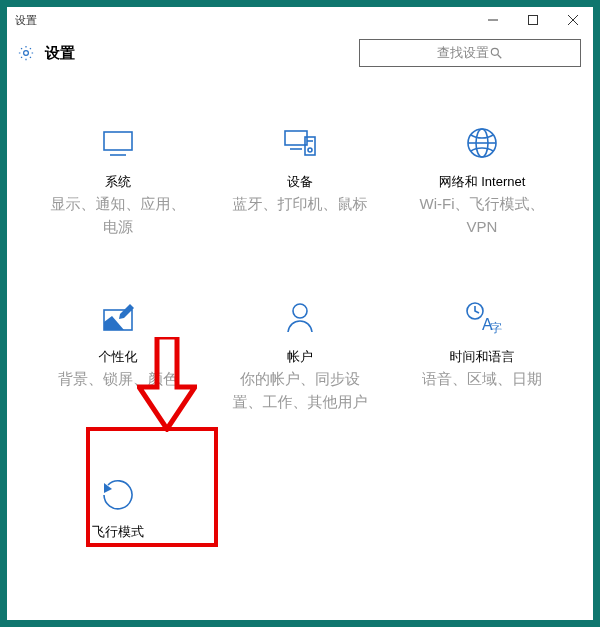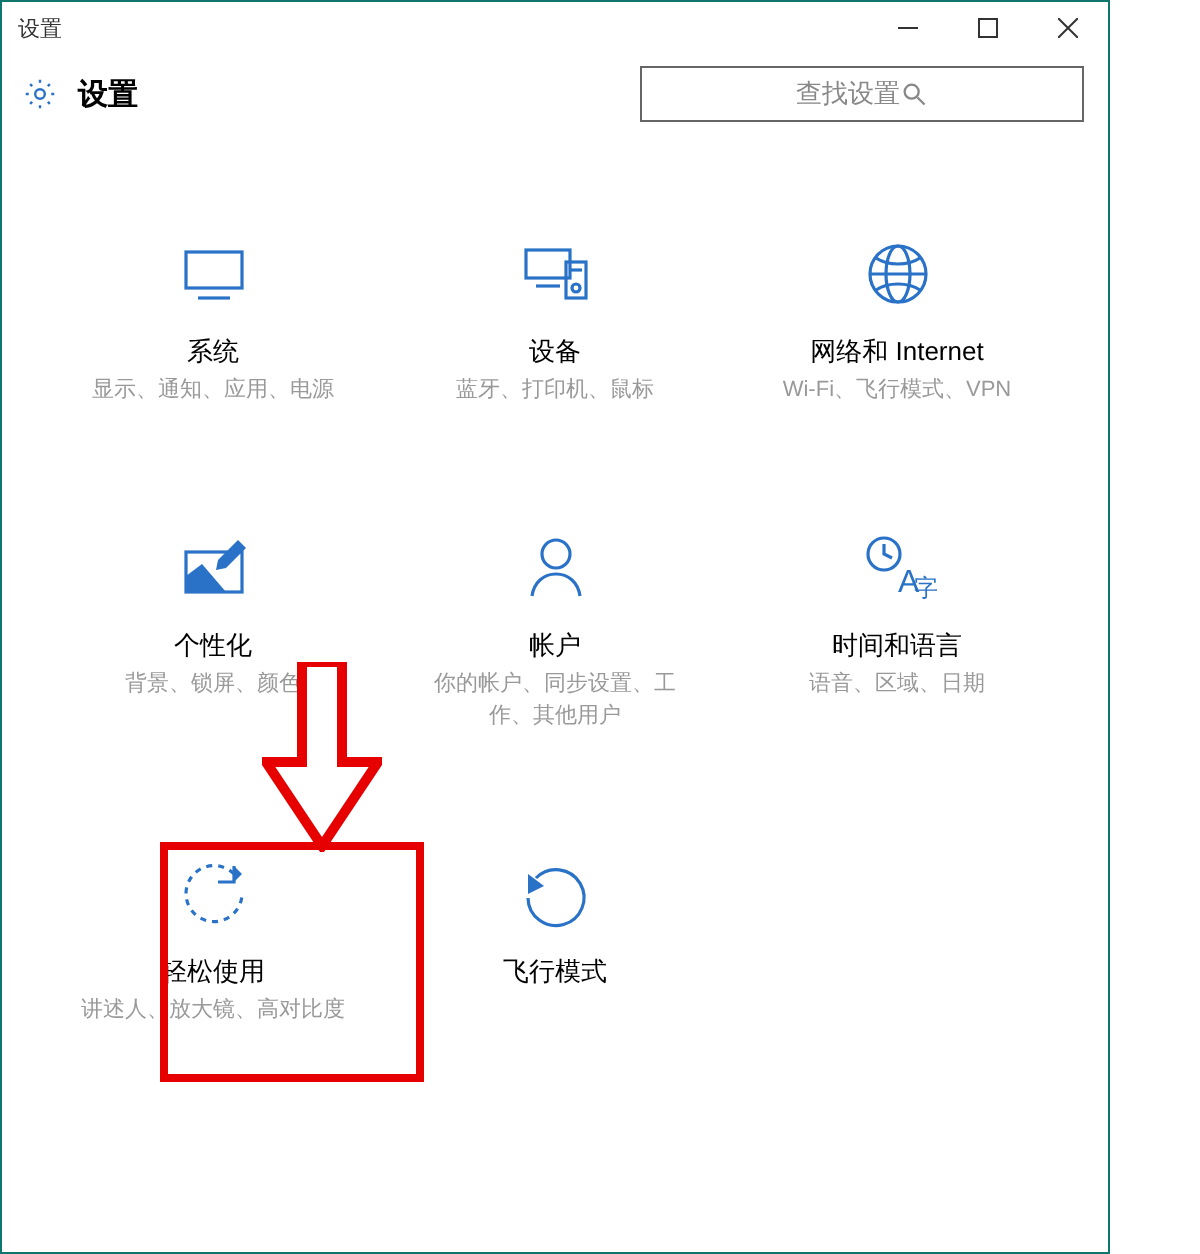--- a/index.html
+++ b/index.html
@@ -1,32 +1,32 @@
 <!DOCTYPE html>
 <html><head>
 <meta charset="utf-8">
 <style>
   html,body{margin:0;padding:0;font-family:"Microsoft YaHei","Segoe UI",sans-serif;background:#fff}
-  .window{width:555px;height:627px;border:1px solid #0f766e;box-sizing:border-box;position:relative;background:#fff}
+  .window{width:600px;height:627px;border:7px solid #0f766e;box-sizing:border-box;position:relative;background:#fff}
   .titlebar{height:26px;display:flex;align-items:center;justify-content:space-between;font-size:11px;color:#333}
   .titlebar-left{padding-left:8px}
   .titlebar-right{display:flex}
   .win-btn{width:40px;height:26px;display:flex;align-items:center;justify-content:center;cursor:pointer}
   .win-btn svg{stroke:#333;stroke-width:1}
   .header{height:40px;display:flex;align-items:center;justify-content:space-between;padding:0 12px 0 10px}
   .header-left{display:flex;align-items:center;gap:10px}
   .gear{width:18px;height:18px}
   .header-title{font-size:15px;font-weight:bold;color:#000}
   .search{border:1px solid #666;height:28px;width:222px;display:flex;align-items:center;padding:0 6px;box-sizing:border-box;color:#888;font-size:13px;justify-content:center}
   .grid{display:grid;grid-template-columns:repeat(3,1fr);padding:50px 20px 0 20px;row-gap:60px}
   .tile{display:flex;flex-direction:column;align-items:center;text-align:center;cursor:pointer}
   .tile-icon{width:40px;height:40px;display:flex;align-items:center;justify-content:center;margin-bottom:10px}
   .tile-icon svg{width:40px;height:40px}
   .tile-title{font-size:13px;color:#000;margin-bottom:2px}
-  .tile-desc{font-size:11px;color:#999;line-height:1.5;max-width:140px}
+  .tile-desc{font-size:15px;color:#999;line-height:1.5;max-width:140px}
   .annotation{position:absolute;pointer-events:none}
   .red-arrow{left:130px;top:330px}
   .red-box{left:79px;top:420px;width:132px;height:120px;border:4px solid #e60000;box-sizing:border-box}
   .stroke-blue{stroke:#2972c7;fill:none;stroke-width:1.6}
   .fill-blue{fill:#2972c7}
 </style>
 </head>
 <body>
 
 <div class="window">
@@ -141,31 +141,20 @@
             <circle cx="13" cy="13" r="8"></circle>
             <path d="M13 8v5l4 2"></path>
             <text x="20" y="32" font-size="16" class="fill-blue" stroke="none">A</text>
             <text x="28" y="34" font-size="12" class="fill-blue" stroke="none">字</text>
           </svg>
       </div>
       <div class="tile-title">时间和语言</div>
       <div class="tile-desc">语音、区域、日期</div>
     </div>
 
-    <div class="tile">
-      <div class="tile-icon">
-        <svg viewBox="0 0 40 40" class="stroke-blue">
-            <path d="M30 10a14 14 0 1 0 4 10" stroke-dasharray="3 3"></path>
-            <path d="M30 6v8h-8" fill="none"></path>
-            <polygon points="30,6 34,10 30,14" class="fill-blue" stroke="none"></polygon>
-          </svg>
-      </div>
-      <div class="tile-title">轻松使用</div>
-      <div class="tile-desc">讲述人、放大镜、高对比度</div>
-    </div>
 
 
     <div class="tile">
       <div class="tile-icon">
         <svg viewBox="0 0 40 40" class="stroke-blue">
             <path d="M10 12a14 14 0 1 1-4 10"></path>
             <polygon points="6,20 6,10 14,16" class="fill-blue" stroke="none"></polygon>
           </svg>
       </div>
       <div class="tile-title">飞行模式</div>

